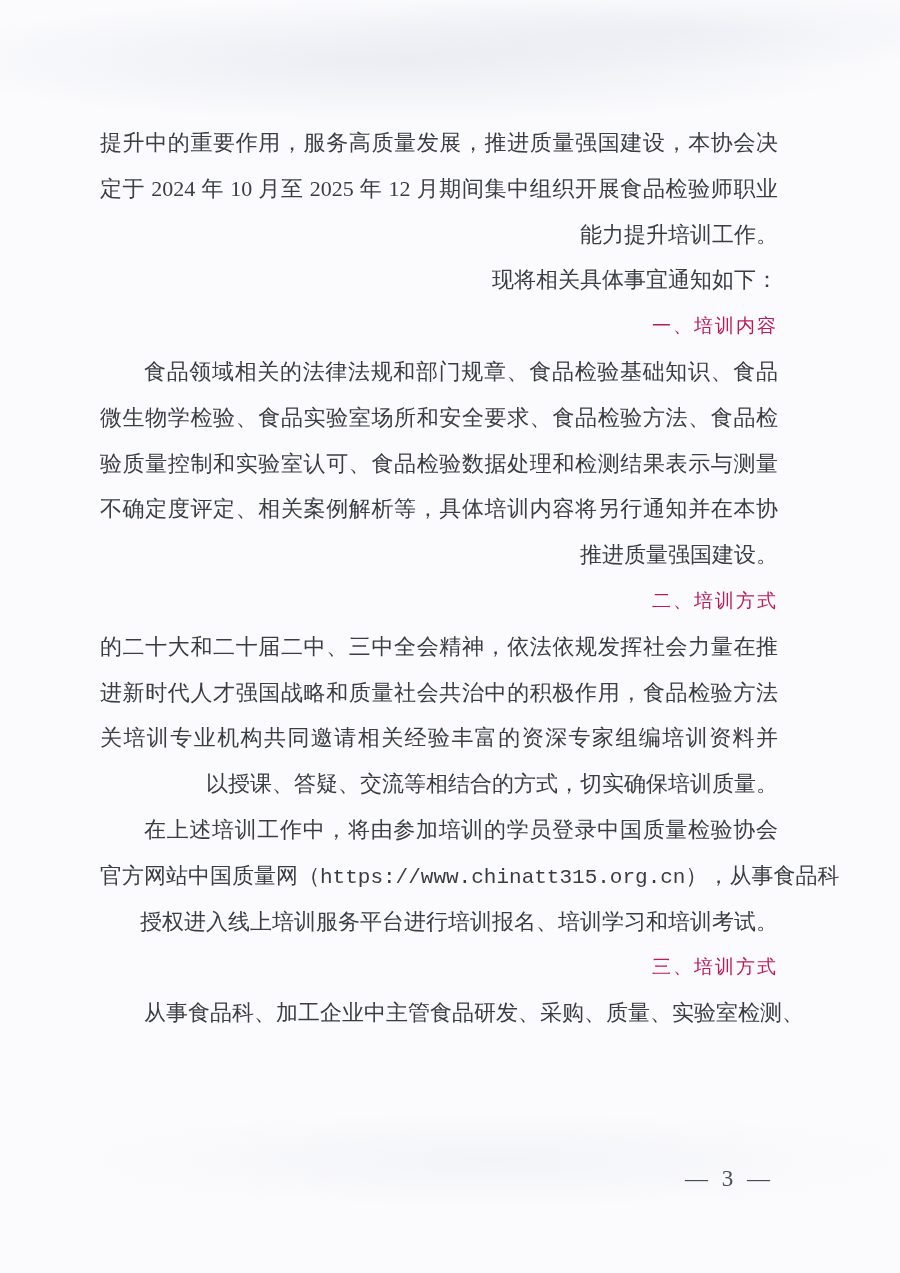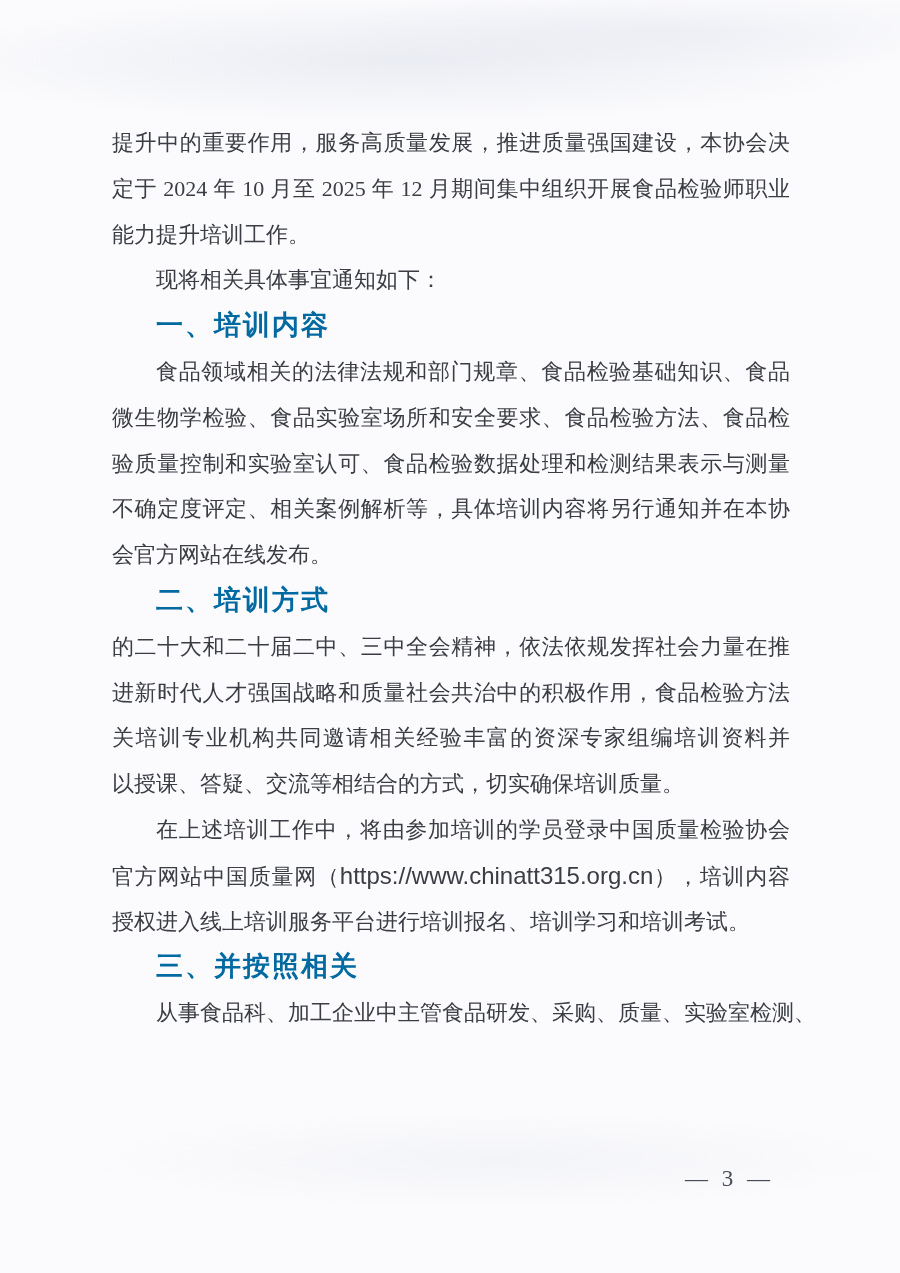--- a/index.html
+++ b/index.html
@@ -22,49 +22,49 @@
     position: absolute;
     inset: 0;
     pointer-events: none;
     background:
       radial-gradient(ellipse 700px 90px at 45% 60px, rgba(214,219,231,0.45), rgba(214,219,231,0) 70%),
       radial-gradient(ellipse 500px 60px at 75% 30px, rgba(220,224,235,0.35), rgba(220,224,235,0) 70%),
       radial-gradient(ellipse 600px 70px at 55% 1160px, rgba(225,228,236,0.30), rgba(225,228,236,0) 70%);
   }
   .body-text {
     position: absolute;
-    left: 112px;
+    left: 100px;
     top: 120px;
     width: 678px;
     font-size: 22px;
     letter-spacing: 0px;
   }
   .line {
     height: 45.8px;
     line-height: 45.8px;
     white-space: nowrap;
-    text-align: left;
+    text-align: right;
   }
   .line.fill {
     text-align: justify;
     text-align-last: justify;
   }
   .line.indent {
     padding-left: 44px;
   }
   .line.heading {
     font-family: "Liberation Sans", "DejaVu Sans", sans-serif;
-    font-weight: 700;
-    font-size: 27px;
+    font-weight: 400;
+    font-size: 19px;
     letter-spacing: 2px;
-    color: #0369a1;
+    color: #be185d;
   }
   .url {
-    font-family: Liberation Sans, sans-serif;
-    font-size: 24px;
+    font-family: Liberation Mono, monospace;
+    font-size: 21px;
     letter-spacing: 0;
     color: #3a3d43;
   }
   .page-footer {
     position: absolute;
     top: 1166px;
     right: 126px;
     font-size: 23px;
     letter-spacing: 4px;
     color: #474c56;
@@ -80,29 +80,29 @@
   <div class="body-text">
     <div class="line fill">提升中的重要作用，服务高质量发展，推进质量强国建设，本协会决</div>
     <div class="line fill">定于 2024 年 10 月至 2025 年 12 月期间集中组织开展食品检验师职业</div>
     <div class="line">能力提升培训工作。</div>
     <div class="line indent">现将相关具体事宜通知如下：</div>
     <div class="line heading indent">一、培训内容</div>
     <div class="line fill indent">食品领域相关的法律法规和部门规章、食品检验基础知识、食品</div>
     <div class="line fill">微生物学检验、食品实验室场所和安全要求、食品检验方法、食品检</div>
     <div class="line fill">验质量控制和实验室认可、食品检验数据处理和检测结果表示与测量</div>
     <div class="line fill">不确定度评定、相关案例解析等，具体培训内容将另行通知并在本协</div>
-    <div class="line">会官方网站在线发布。</div>
+    <div class="line">推进质量强国建设。</div>
     <div class="line heading indent">二、培训方式</div>
     <div class="line fill">的二十大和二十届二中、三中全会精神，依法依规发挥社会力量在推</div>
     <div class="line fill">进新时代人才强国战略和质量社会共治中的积极作用，食品检验方法</div>
     <div class="line fill">关培训专业机构共同邀请相关经验丰富的资深专家组编培训资料并</div>
     <div class="line">以授课、答疑、交流等相结合的方式，切实确保培训质量。</div>
     <div class="line fill indent">在上述培训工作中，将由参加培训的学员登录中国质量检验协会</div>
     <div class="line fill">
-      <span>官方网站中国质量网（</span><span class="url">https://www.chinatt315.org.cn</span><span>），培训内容</span>
+      <span>官方网站中国质量网（</span><span class="url">https://www.chinatt315.org.cn</span><span>），从事食品科</span>
     </div>
     <div class="line">授权进入线上培训服务平台进行培训报名、培训学习和培训考试。</div>
-    <div class="line heading indent">三、并按照相关</div>
+    <div class="line heading indent">三、培训方式</div>
     <div class="line fill indent">从事食品科、加工企业中主管食品研发、采购、质量、实验室检测、</div>
   </div>
 
   <div class="page-footer">— 3 —</div>
 </div>
 
 </body></html>

